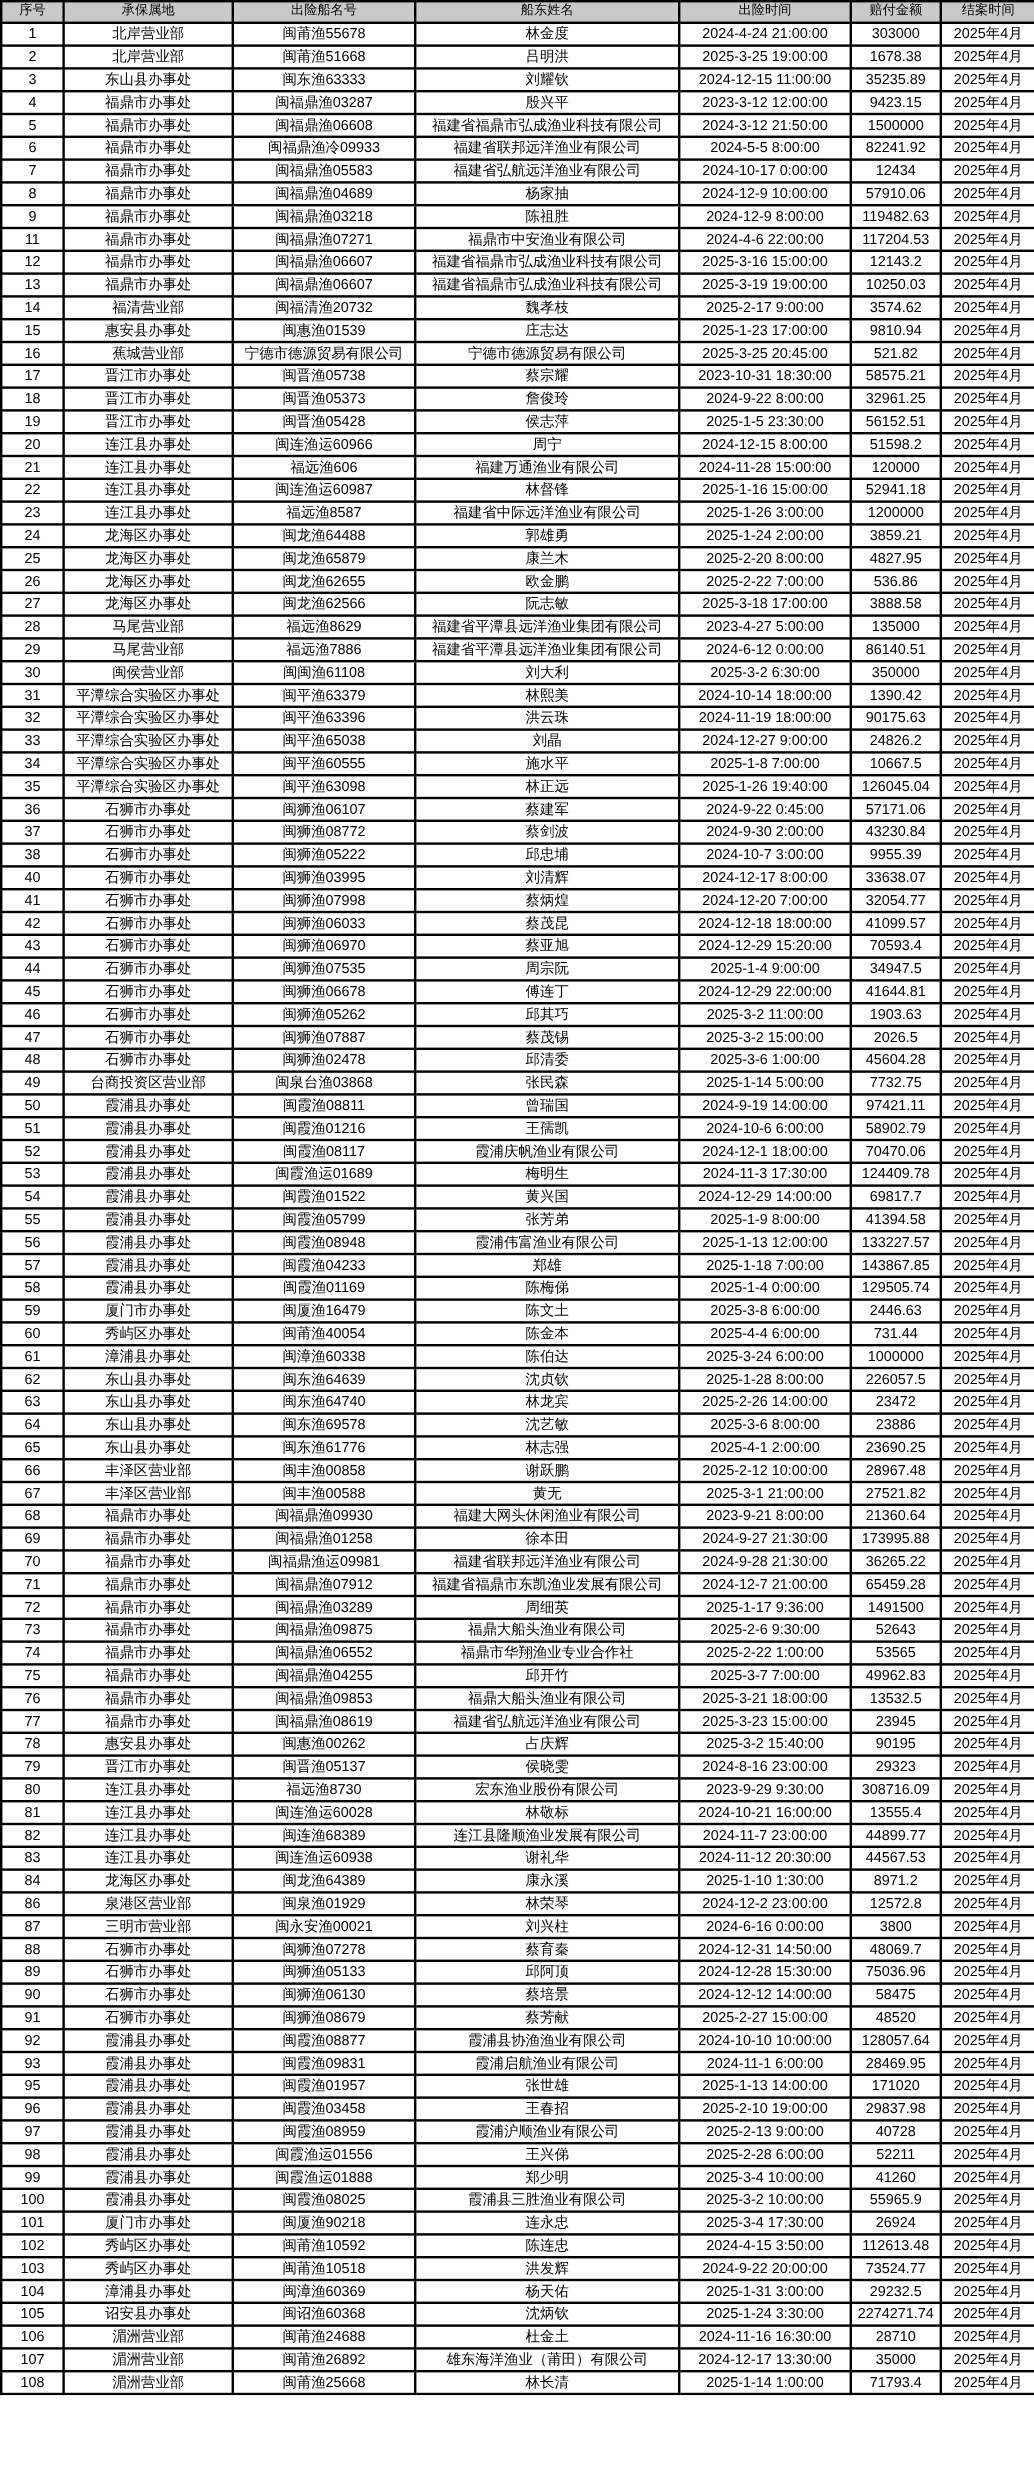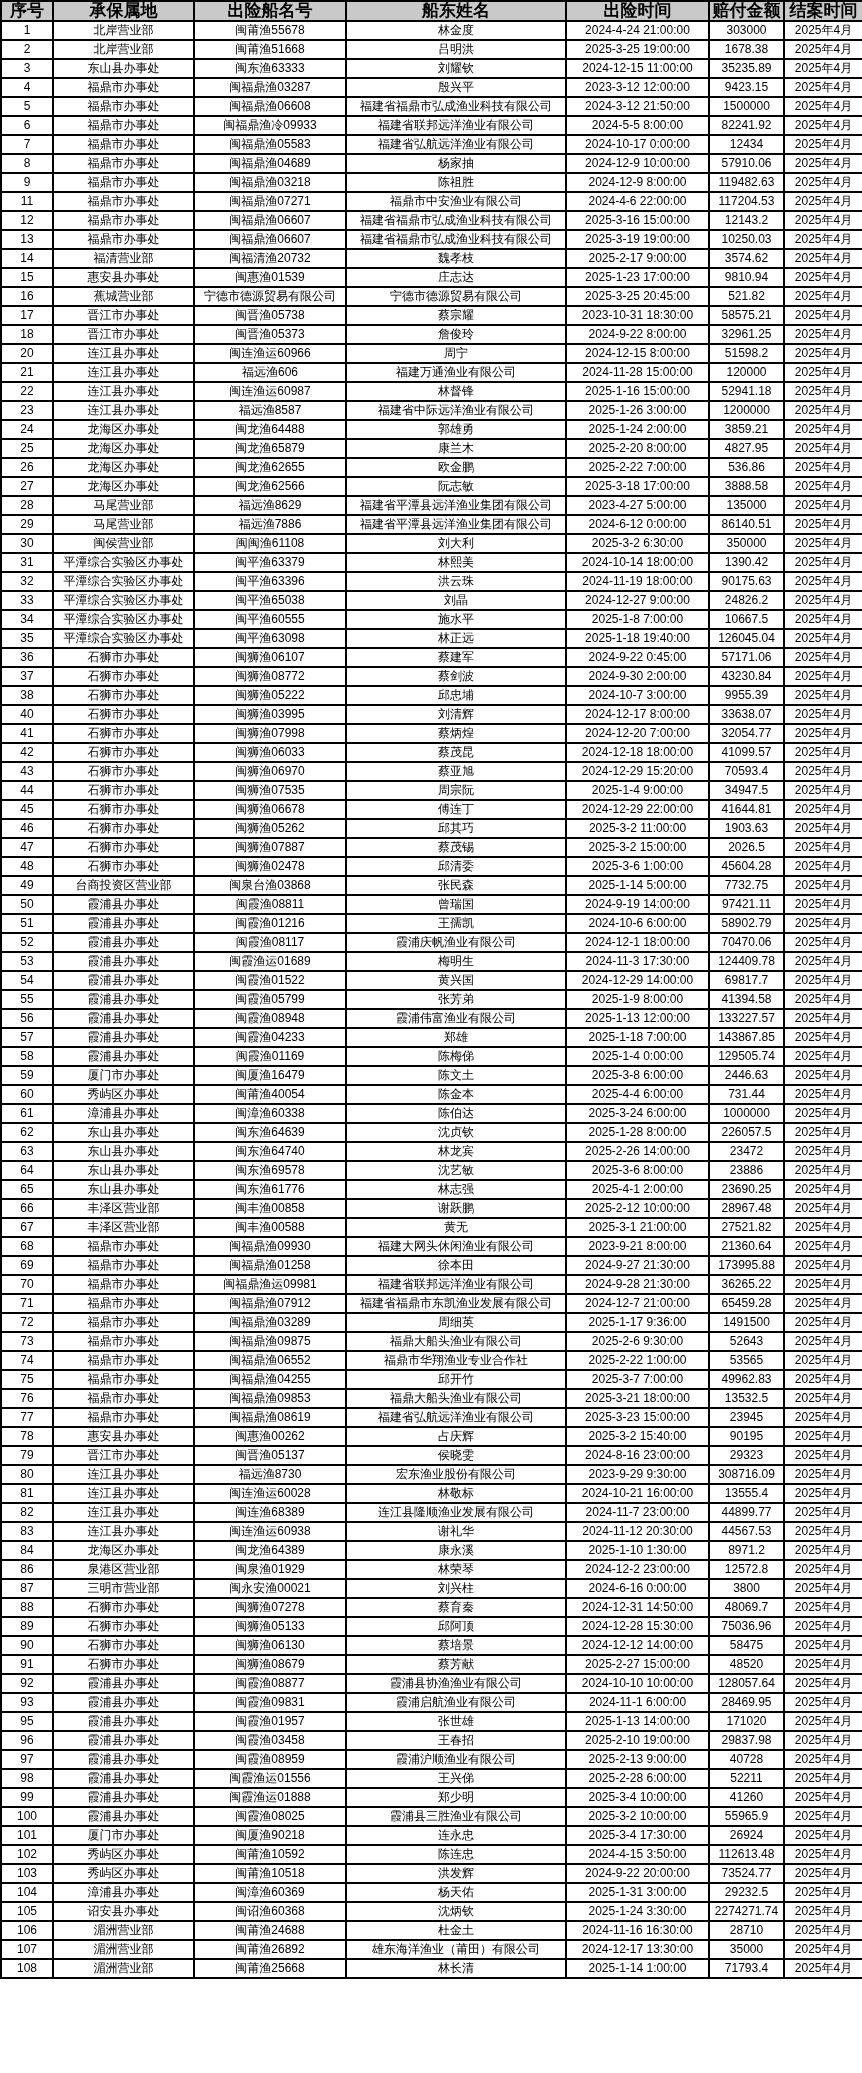--- a/index.html
+++ b/index.html
@@ -27,22 +27,22 @@
     vertical-align: middle;
     padding: 0 1px;
     height: 17px;
     font-size: 12px;
     line-height: 1.05;
     white-space: nowrap;
     overflow: hidden;
   }
   table.claims th {
     background: var(--header-bg);
-    font-weight: bold;
-    font-size: 17px;
+    font-weight: normal;
+    font-size: 11px;
     height: 16px;
   }
   table.claims td {
     background: var(--row-bg);
   }
 </style>
 </head>
 <body>
 
 <table class="claims">
@@ -214,20 +214,29 @@
       <tr>
         <td>18</td>
         <td>晋江市办事处</td>
         <td>闽晋渔05373</td>
         <td>詹俊玲</td>
         <td>2024-9-22 8:00:00</td>
         <td>32961.25</td>
         <td>2025年4月</td>
       </tr>
       <tr>
+        <td>19</td>
+        <td>晋江市办事处</td>
+        <td>闽晋渔05428</td>
+        <td>侯志萍</td>
+        <td>2025-1-5 23:30:00</td>
+        <td>56152.51</td>
+        <td>2025年4月</td>
+      </tr>
+      <tr>
         <td>20</td>
         <td>连江县办事处</td>
         <td>闽连渔运60966</td>
         <td>周宁</td>
         <td>2024-12-15 8:00:00</td>
         <td>51598.2</td>
         <td>2025年4月</td>
       </tr>
       <tr>
         <td>21</td>
@@ -353,21 +362,21 @@
         <td>施水平</td>
         <td>2025-1-8 7:00:00</td>
         <td>10667.5</td>
         <td>2025年4月</td>
       </tr>
       <tr>
         <td>35</td>
         <td>平潭综合实验区办事处</td>
         <td>闽平渔63098</td>
         <td>林正远</td>
-        <td>2025-1-18 19:40:00</td>
+        <td>2025-1-26 19:40:00</td>
         <td>126045.04</td>
         <td>2025年4月</td>
       </tr>
       <tr>
         <td>36</td>
         <td>石狮市办事处</td>
         <td>闽狮渔06107</td>
         <td>蔡建军</td>
         <td>2024-9-22 0:45:00</td>
         <td>57171.06</td>

